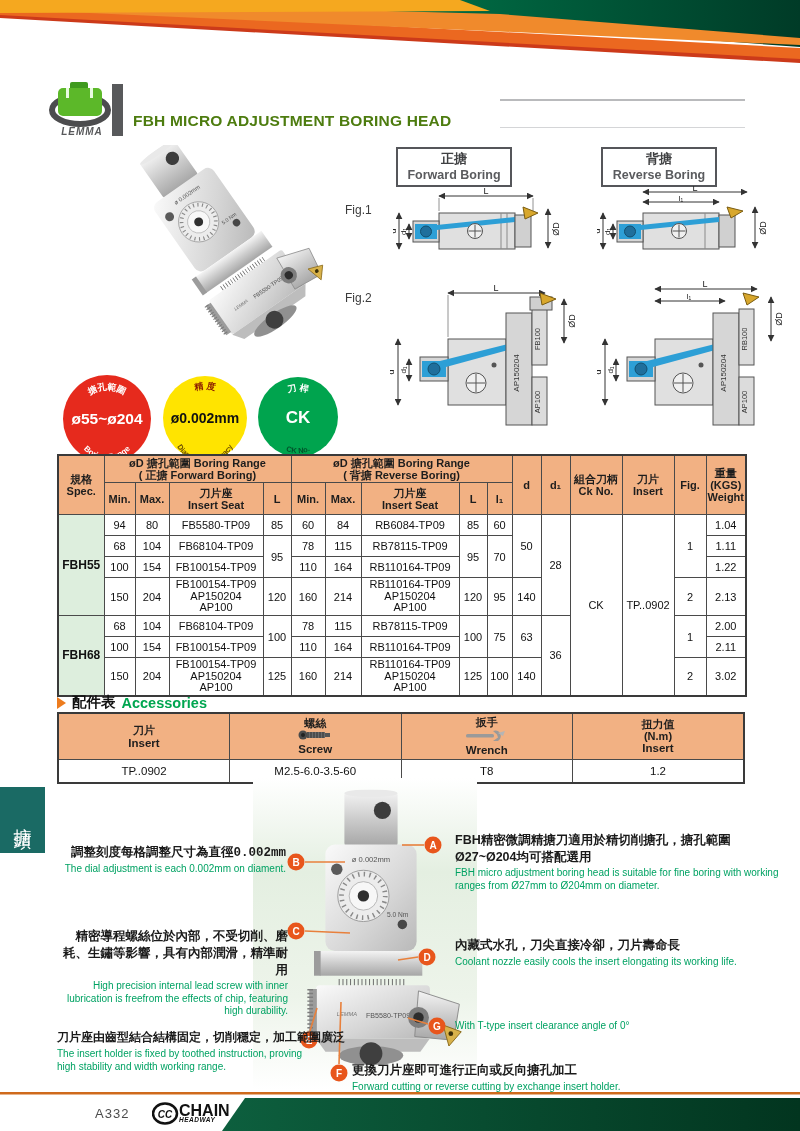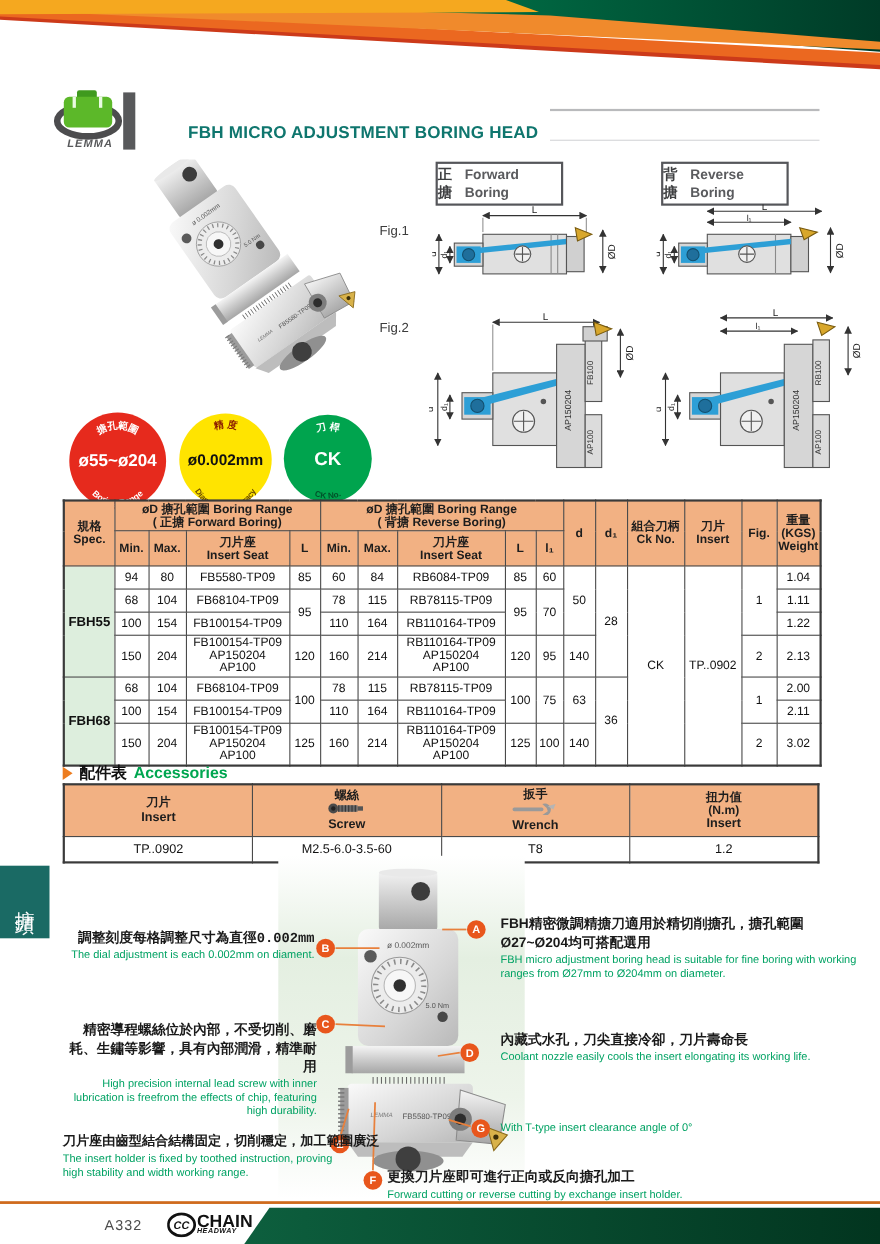--- a/index.html
+++ b/index.html
@@ -4,27 +4,27 @@
 <style>
   html,body{margin:0;padding:0;background:#888;}
   .page{position:relative;width:800px;height:1131px;background:#fff;overflow:hidden;
         font-family:"Liberation Sans",sans-serif;margin:0 auto;}
   .abs{position:absolute;}
   svg text{font-family:"Liberation Sans",sans-serif;}
 
   
   .hdr-bar{left:112px;top:84px;width:11px;height:52px;background:#58595b;}
   .title-zh{left:132px;top:78px;font-size:27px;font-weight:bold;color:#4f5052;letter-spacing:3px;white-space:nowrap;}
-  .title-en{left:133px;top:112px;font-size:15.5px;font-weight:bold;color:#0f766e;letter-spacing:.2px;white-space:nowrap;margin-left:38px;}
+  .title-en{left:133px;top:112px;font-size:15.5px;font-weight:bold;color:#4d7c0f;letter-spacing:.2px;white-space:nowrap;}
   .rule1{left:500px;top:99px;width:245px;height:2px;background:#b9babc;}
   .rule2{left:500px;top:127px;width:245px;height:1px;background:#d4d5d7;}
   .lemma-txt{left:52px;top:126px;width:60px;text-align:center;font-size:10px;font-weight:bold;font-style:italic;color:#58595b;letter-spacing:1px;}
 
   
-  .bbox{width:112px;height:36px;border:2px solid #55565a;display:flex;flex-direction:row;
+  .bbox{width:112px;height:36px;border:2px solid #55565a;display:flex;flex-direction:column;
         align-items:center;justify-content:center;line-height:16px;}
   .bbox .zh{font-size:13px;font-weight:bold;color:#3f4042;}
   .bbox .en{font-size:12.5px;font-weight:bold;color:#5a5b5e;}
   .figlab{font-size:12px;color:#3c3c3c;}
 
   
   .st{border-collapse:collapse;table-layout:fixed;width:688px;border:2px solid #3a3a3a;}
   .st th{border:1px solid #4a4a4a;background:#f2b183;font-size:11px;line-height:12px;
          white-space:pre-line;padding:1px 0;color:#1d1d1d;}
   .st td{border:1px solid #4a4a4a;background:#fff;text-align:center;vertical-align:middle;

